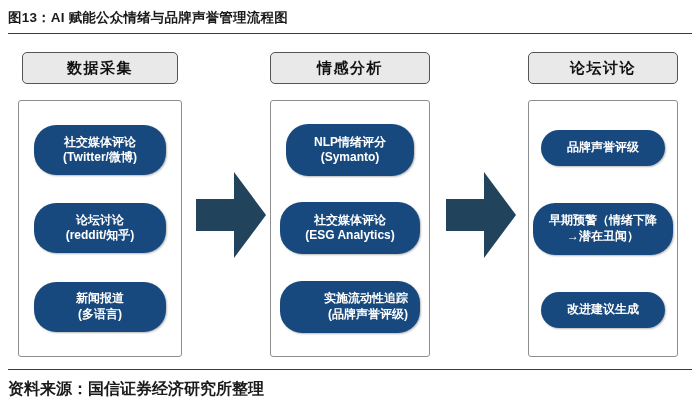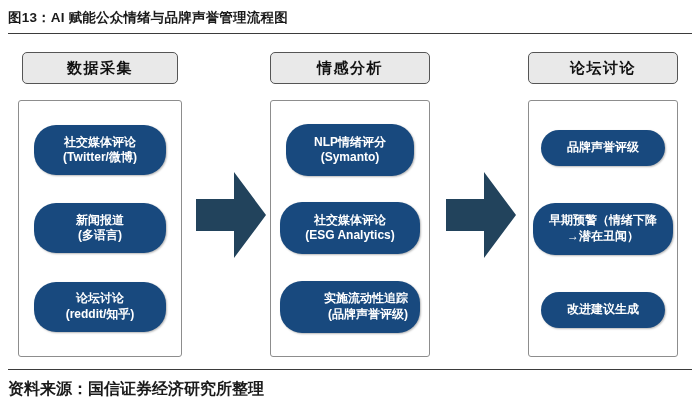--- a/index.html
+++ b/index.html
@@ -140,27 +140,27 @@
   </div>
 
   <div class="col-body" style="left:18px; top:100px; width:164px; height:257px;">
 
     <div class="node c1 two-line">
       <span class="node-line">社交媒体评论</span>
       <span class="node-line">(Twitter/微博)</span>
     </div>
 
     <div class="node c1 two-line">
+      <span class="node-line">论坛讨论</span>
+      <span class="node-line">(reddit/知乎)</span>
+    </div>
+
+    <div class="node c1 two-line">
       <span class="node-line">新闻报道</span>
       <span class="node-line">(多语言)</span>
-    </div>
-
-    <div class="node c1 two-line">
-      <span class="node-line">论坛讨论</span>
-      <span class="node-line">(reddit/知乎)</span>
     </div>
   </div>
 
   <div class="arrow" style="left:196px; top:172px;">
     <svg width="70" height="86" viewBox="0 0 70 86" xmlns="http://www.w3.org/2000/svg">
       <polygon points="0,27 38,27 38,0 70,43 38,86 38,59 0,59" fill="#22435c"></polygon>
     </svg>
   </div>
 
   <div class="col-header" style="left:270px; top:52px; width:160px;">

